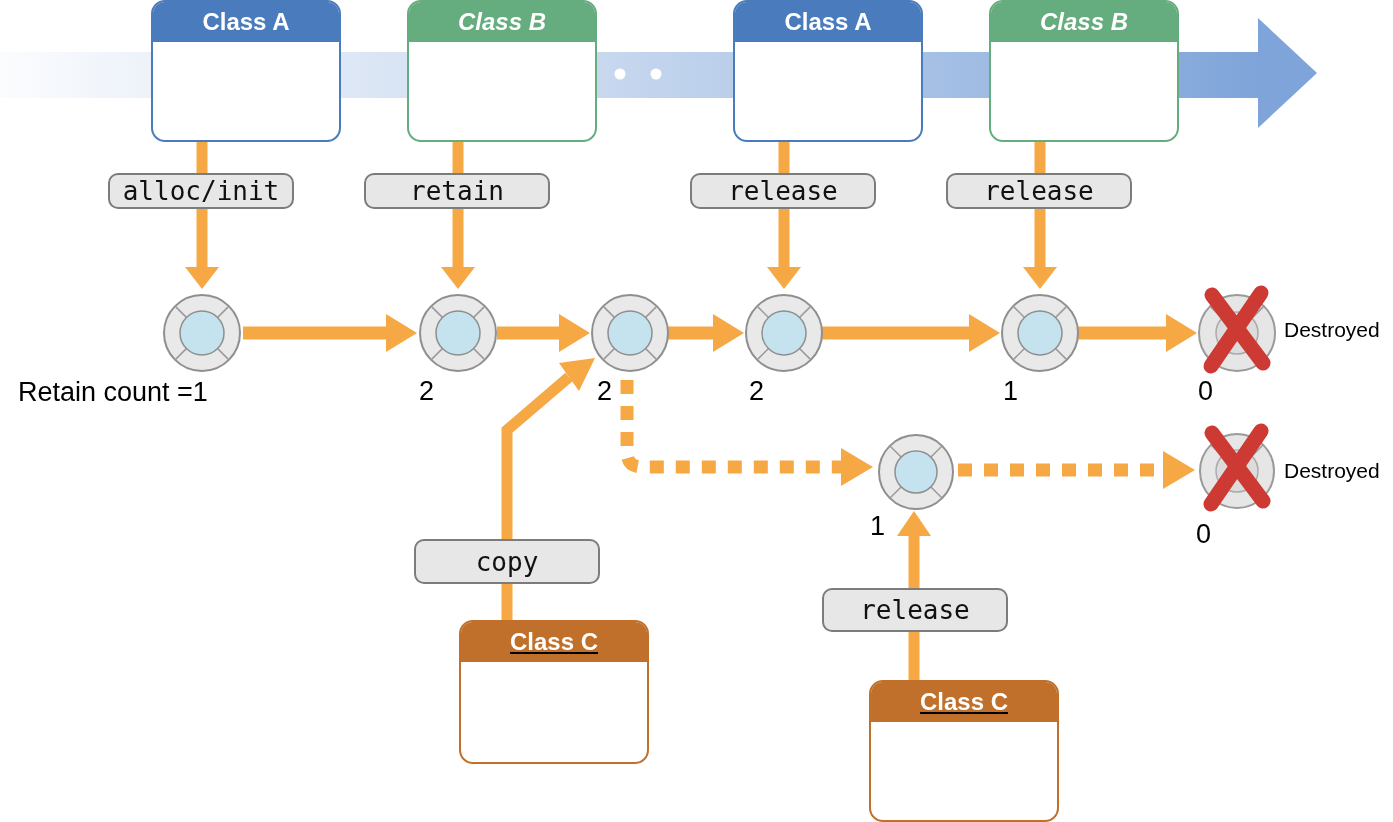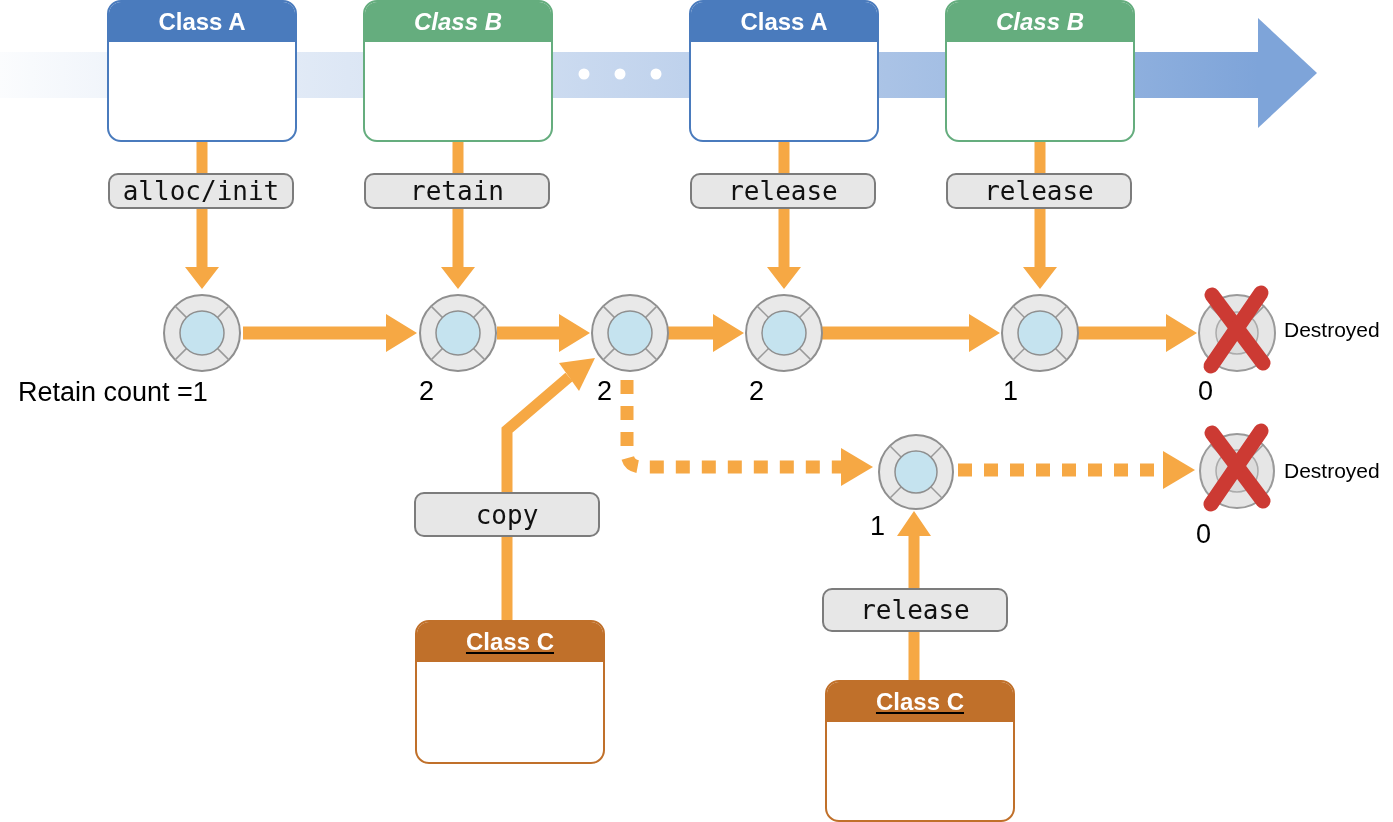--- a/index.html
+++ b/index.html
@@ -8,21 +8,21 @@
   .band{position:absolute;left:0;top:52px;width:1258px;height:46px;
         background:linear-gradient(to right,
           rgba(126,164,217,0.03) 0%,
           rgba(126,164,217,0.16) 14%,
           rgba(126,164,217,0.34) 38%,
           rgba(126,164,217,0.55) 60%,
           rgba(126,164,217,0.80) 84%,
           #7ea4d9 100%);}
   .layer{position:absolute;left:0;top:0;z-index:2;}
   .cbox{position:absolute;width:190px;height:142px;background:#fff;border:2px solid;
-        border-radius:14px;overflow:hidden;box-sizing:border-box;z-index:3;}
+        border-radius:14px;overflow:hidden;box-sizing:border-box;z-index:3;margin-left:44px;}
   .cbox .hdr{height:40px;display:flex;align-items:center;justify-content:center;
         color:#fff;font-weight:bold;font-size:24px;}
   .cbox.blue{border-color:var(--class-a);}  .cbox.blue .hdr{background:var(--class-a);}
   .cbox.green{border-color:var(--class-b);} .cbox.green .hdr{background:var(--class-b);font-style:italic;}
   .cbox.brown{border-color:var(--class-c);text-decoration:underline;} .cbox.brown .hdr{background:var(--class-c);}
   .mlabel{position:absolute;width:186px;height:36px;background:var(--label-bg);
         border:2px solid var(--label-border);border-radius:10px;box-sizing:border-box;
         display:flex;align-items:center;justify-content:center;z-index:4;
         font-family:"DejaVu Sans Mono",monospace;font-size:26px;color:#111;}
   .count{position:absolute;font-size:27px;color:#000;z-index:4;}
@@ -167,21 +167,21 @@
   <div class="cbox brown" style="left:825px;top:680px;">
     <div class="hdr">
       <span>Class C</span>
     </div>
   </div>
 
   <div class="mlabel" style="left:108px;top:173px;">alloc/init</div>
   <div class="mlabel" style="left:364px;top:173px;">retain</div>
   <div class="mlabel" style="left:690px;top:173px;">release</div>
   <div class="mlabel" style="left:946px;top:173px;">release</div>
-  <div class="mlabel" style="left:414px;top:492px;height:45px;">copy</div>
+  <div class="mlabel" style="left:414px;top:539px;height:45px;">copy</div>
   <div class="mlabel" style="left:822px;top:588px;height:44px;">release</div>
 
   <div class="count" style="left:2px;top:377px;margin-left:16px;">Retain count =1</div>
   <div class="count" style="left:419px;top:376px;">2</div>
   <div class="count" style="left:597px;top:376px;">2</div>
   <div class="count" style="left:749px;top:376px;">2</div>
   <div class="count" style="left:1003px;top:376px;">1</div>
   <div class="count" style="left:1198px;top:376px;">0</div>
 
   <div class="count" style="left:870px;top:511px;">1</div>

